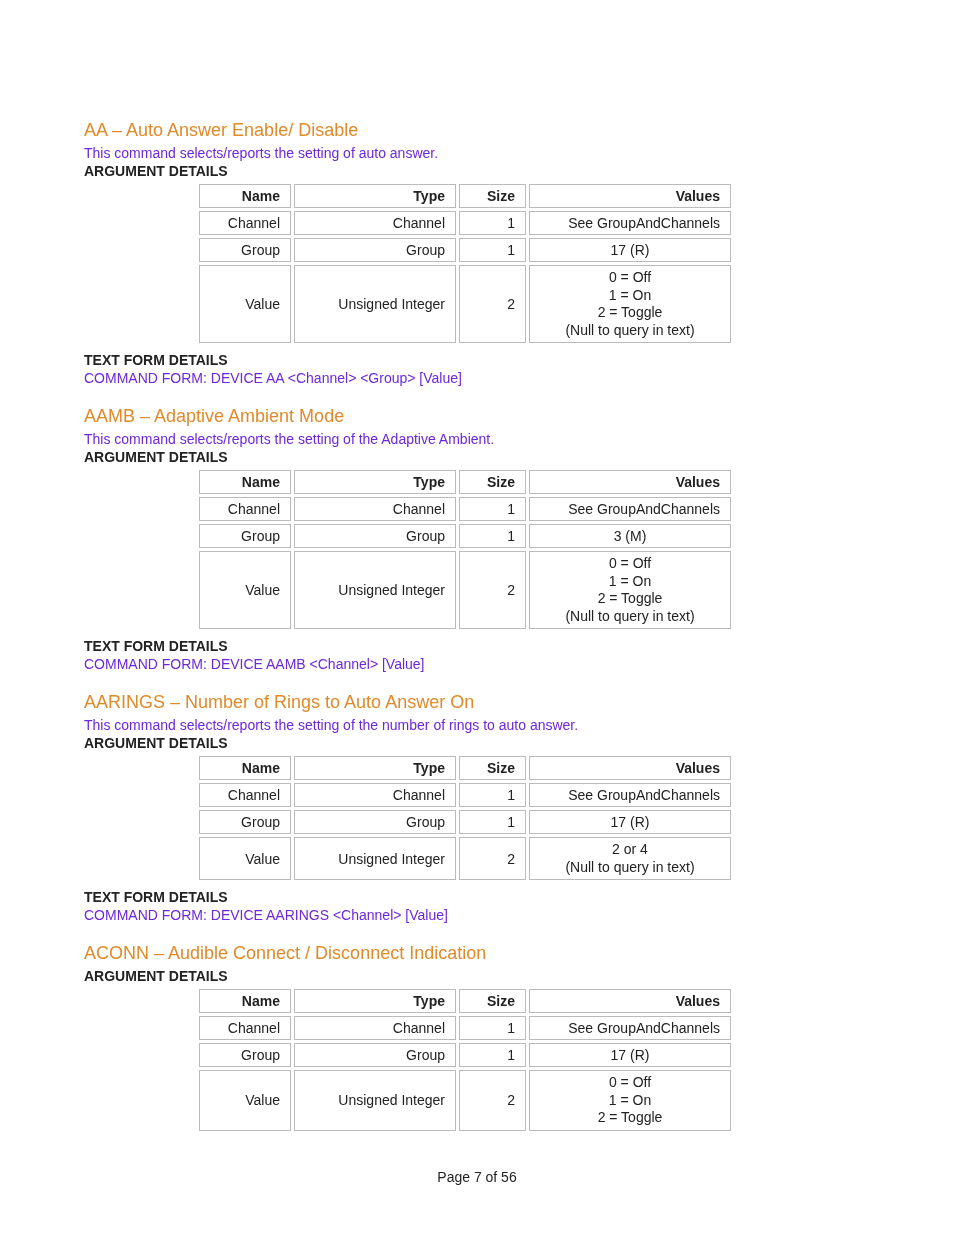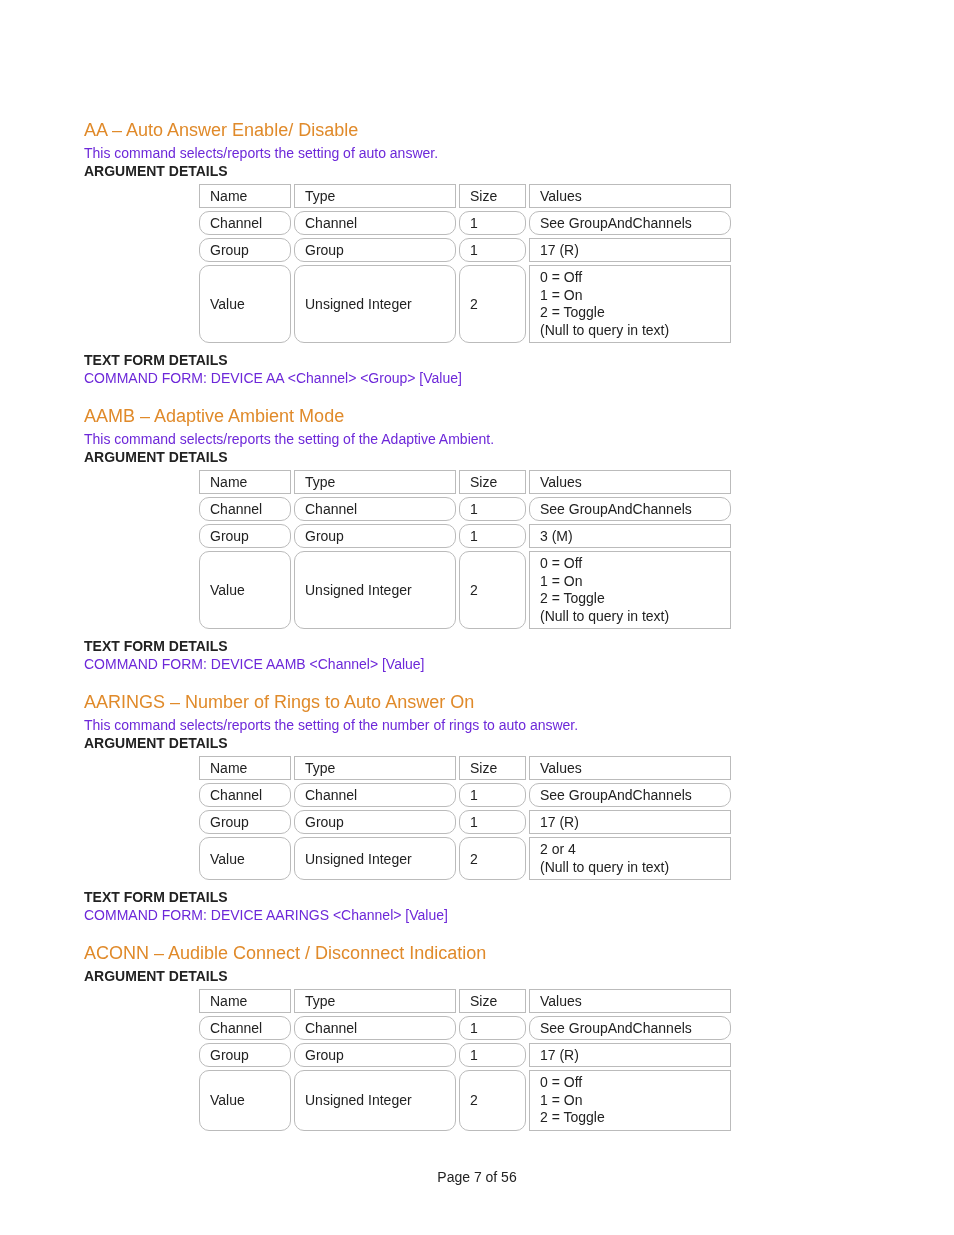--- a/index.html
+++ b/index.html
@@ -39,23 +39,23 @@
     margin: 0 auto 6px auto;
   }
   table.arg th, table.arg td {
     border: 1px solid #bbb;
     font-size: 14px;
     font-weight: 400;
     padding: 3px 10px;
     background: #fff;
     vertical-align: middle;
   }
-  table.arg th { text-align: left; }
-  table.arg td.c { text-align: left; border-radius: 10px; }
-  table.arg td.l { text-align: left; margin-top: 40px; }
+  table.arg th { text-align: right; font-weight: bold; }
+  table.arg td.c { text-align: right; }
+  table.arg td.l { text-align: center; margin-top: 40px; }
   .col-name  { width: 70px; }
   .col-type  { width: 140px; }
   .col-size  { width: 45px; }
   .col-vals  { width: 180px; }
   .page-footer {
     position: absolute;
     bottom: 50px;
     left: 0;
     right: 0;
     text-align: center;

